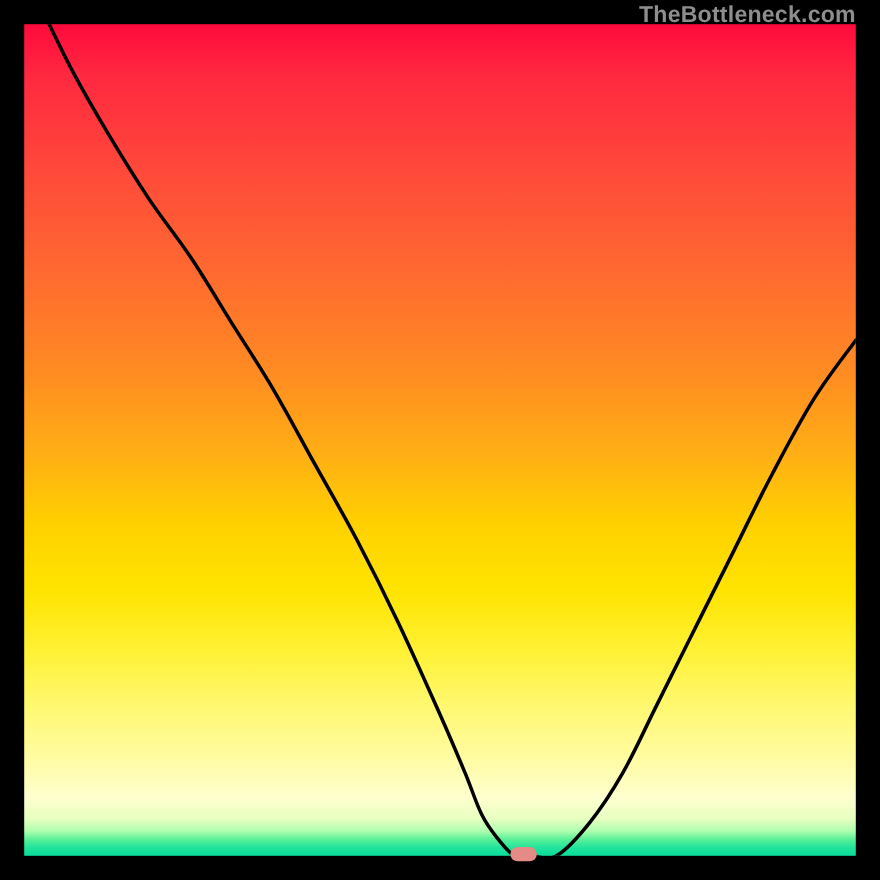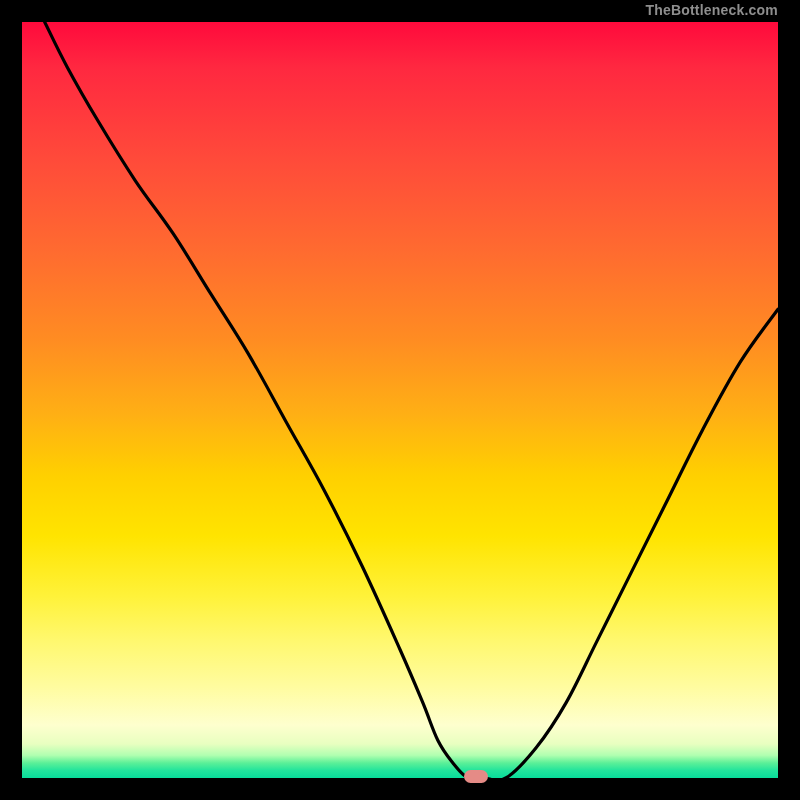--- a/index.html
+++ b/index.html
@@ -41,21 +41,21 @@
       #5cf098 98%,
       #22e49c 99%,
       #08dc9a 100%
     );
   }
   .watermark {
     position: absolute;
     top: 2px;
     right: 22px;
     font-family: Arial, Helvetica, sans-serif;
-    font-size: 14px;
+    font-size: 21px;
     font-weight: 600;
     color: #8e8e8e;
     letter-spacing: 0.2px;
   }
   svg.curve {
     position: absolute;
     left: 0;
     top: 0;
     width: 756px;
     height: 756px;

